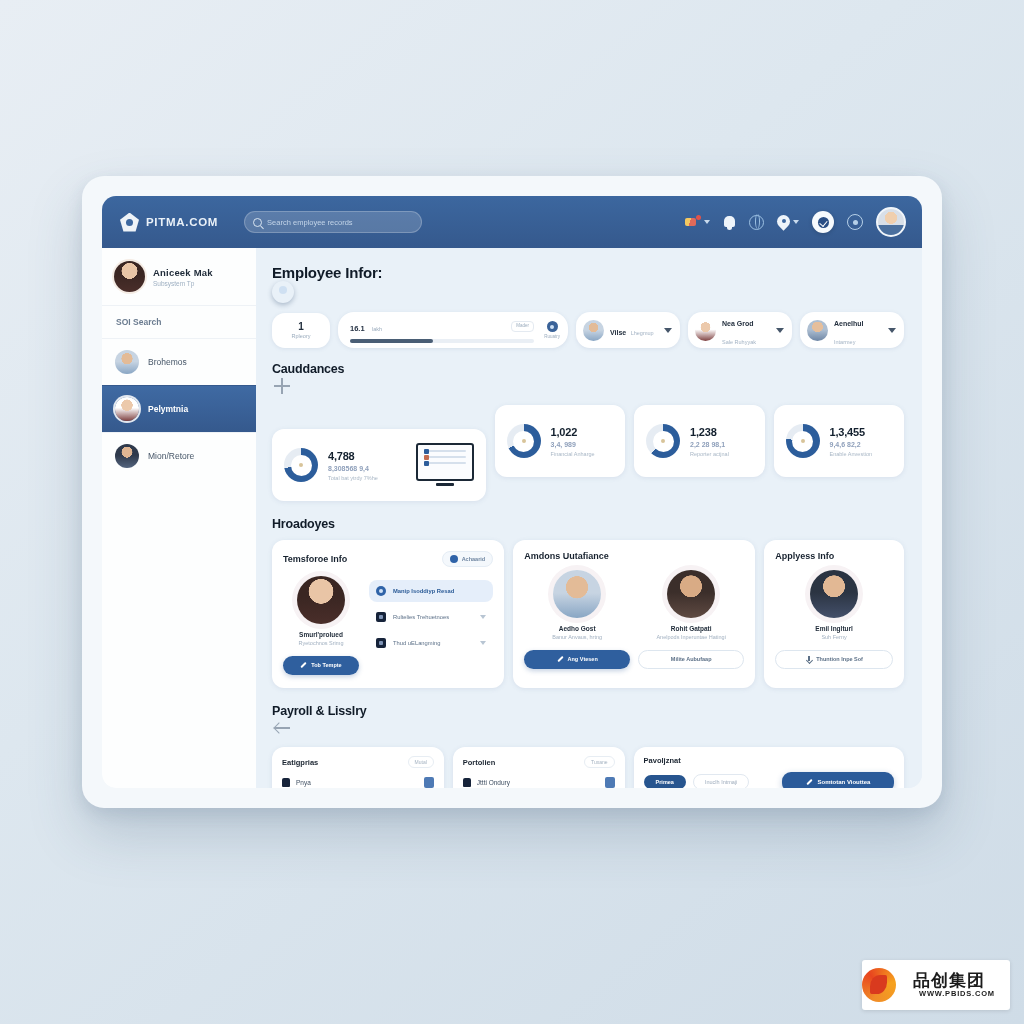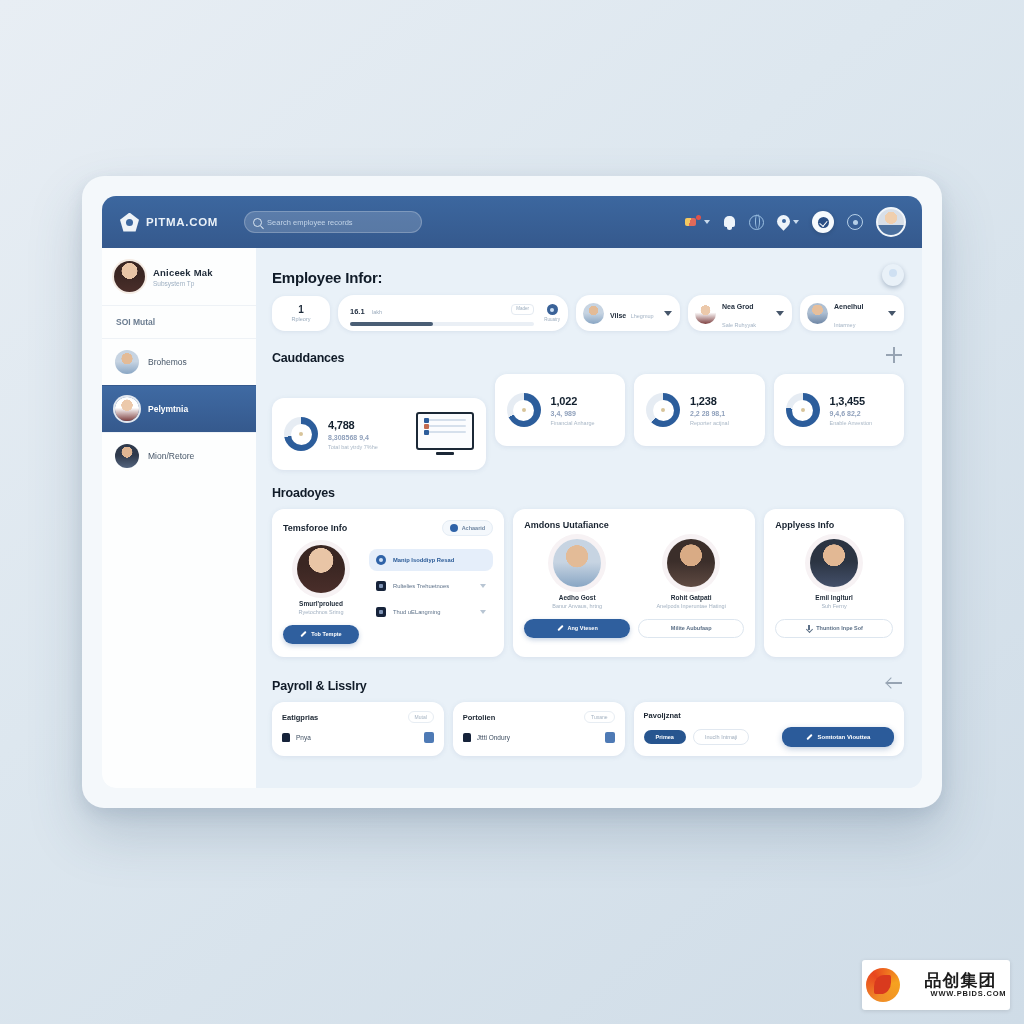--- a/index.html
+++ b/index.html
@@ -201,22 +201,23 @@
   .sb-item.active .sb-avatar { box-shadow: 0 0 0 2px rgba(255,255,255,.85); }
 
   
   #main {
     flex: 1 1 auto; min-width: 0;
     background: #e9f1f8;
     padding: 16px 18px 14px 16px;
     overflow: hidden;
   }
   .section-head {
-    display: flex; align-items: flex-end; justify-content: space-between;
+    display: flex; align-items: flex-start; justify-content: space-between;
     margin-bottom: 9px;
+    flex-direction: column;
   }
   .h-title { font-size: 15px; font-weight: bold; color: #101b28; letter-spacing:-.2px;}
   .h-title.sm { font-size: 12.5px; }
 
   #page-avatar-badge {
     width: 22px; height: 22px; border-radius: 50%;
     background: radial-gradient(circle at 50% 35%, #4e7cb8 0 40%, #2d5governorD 41%),
                 linear-gradient(180deg,#4a78b4,#2a4d80);
     box-shadow: 0 2px 5px rgba(30,60,100,.3);
     position: relative; cursor:pointer;
@@ -422,21 +423,21 @@
     height:20px;min-width:112px;
     display:flex;align-items:center;justify-content:center;gap:5px;
     cursor:pointer;box-shadow:0 2px 6px rgba(40,85,145,.3);
   }
   #pay-cta .btxt{font-size:6px;color:#fff;font-weight:bold;}
 
   
   #watermark{
     position:absolute;right:14px;bottom:14px;
     width:148px;height:50px;background:#fff;border-radius:3px;
-    display:flex;align-items:center;justify-content:center;gap:15px;
+    display:flex;align-items:center;gap:7px;
     box-shadow:0 1px 4px rgba(0,0,0,.12);
   }
   #wm-mark{
     width:34px;height:34px;border-radius:50%;flex:0 0 auto;
     background: conic-gradient(from 200deg,#f08c28,#e8451f,#f6a21f,#f08c28);
     position:relative;
   }
   #wm-mark::after{
     content:"";position:absolute;left:8px;top:7px;width:17px;height:19px;
     background:#d93a1e;border-radius:60% 10% 60% 10%;
@@ -485,21 +486,21 @@
 
       <div id="sidebar">
         <div id="sidebar-profile">
           <span class="sb-avatar av-f1"></span>
           <span>
             <div id="sb-name">Aniceek Mak</div>
             <div id="sb-role">Subsystem Tp</div>
           </span>
         </div>
 
-        <div id="sb-section-label">SOI Mutal</div>
+        <div id="sb-section-label">SOI Search</div>
 
         <div class="sb-item">
           <span class="sb-avatar av-m1"></span>
           <span class="sb-label">Brohemos</span>
         </div>
         <div class="sb-item active">
           <span class="sb-avatar av-f2"></span>
           <span class="sb-label">Pelymtnia</span>
         </div>
         <div class="sb-item">

